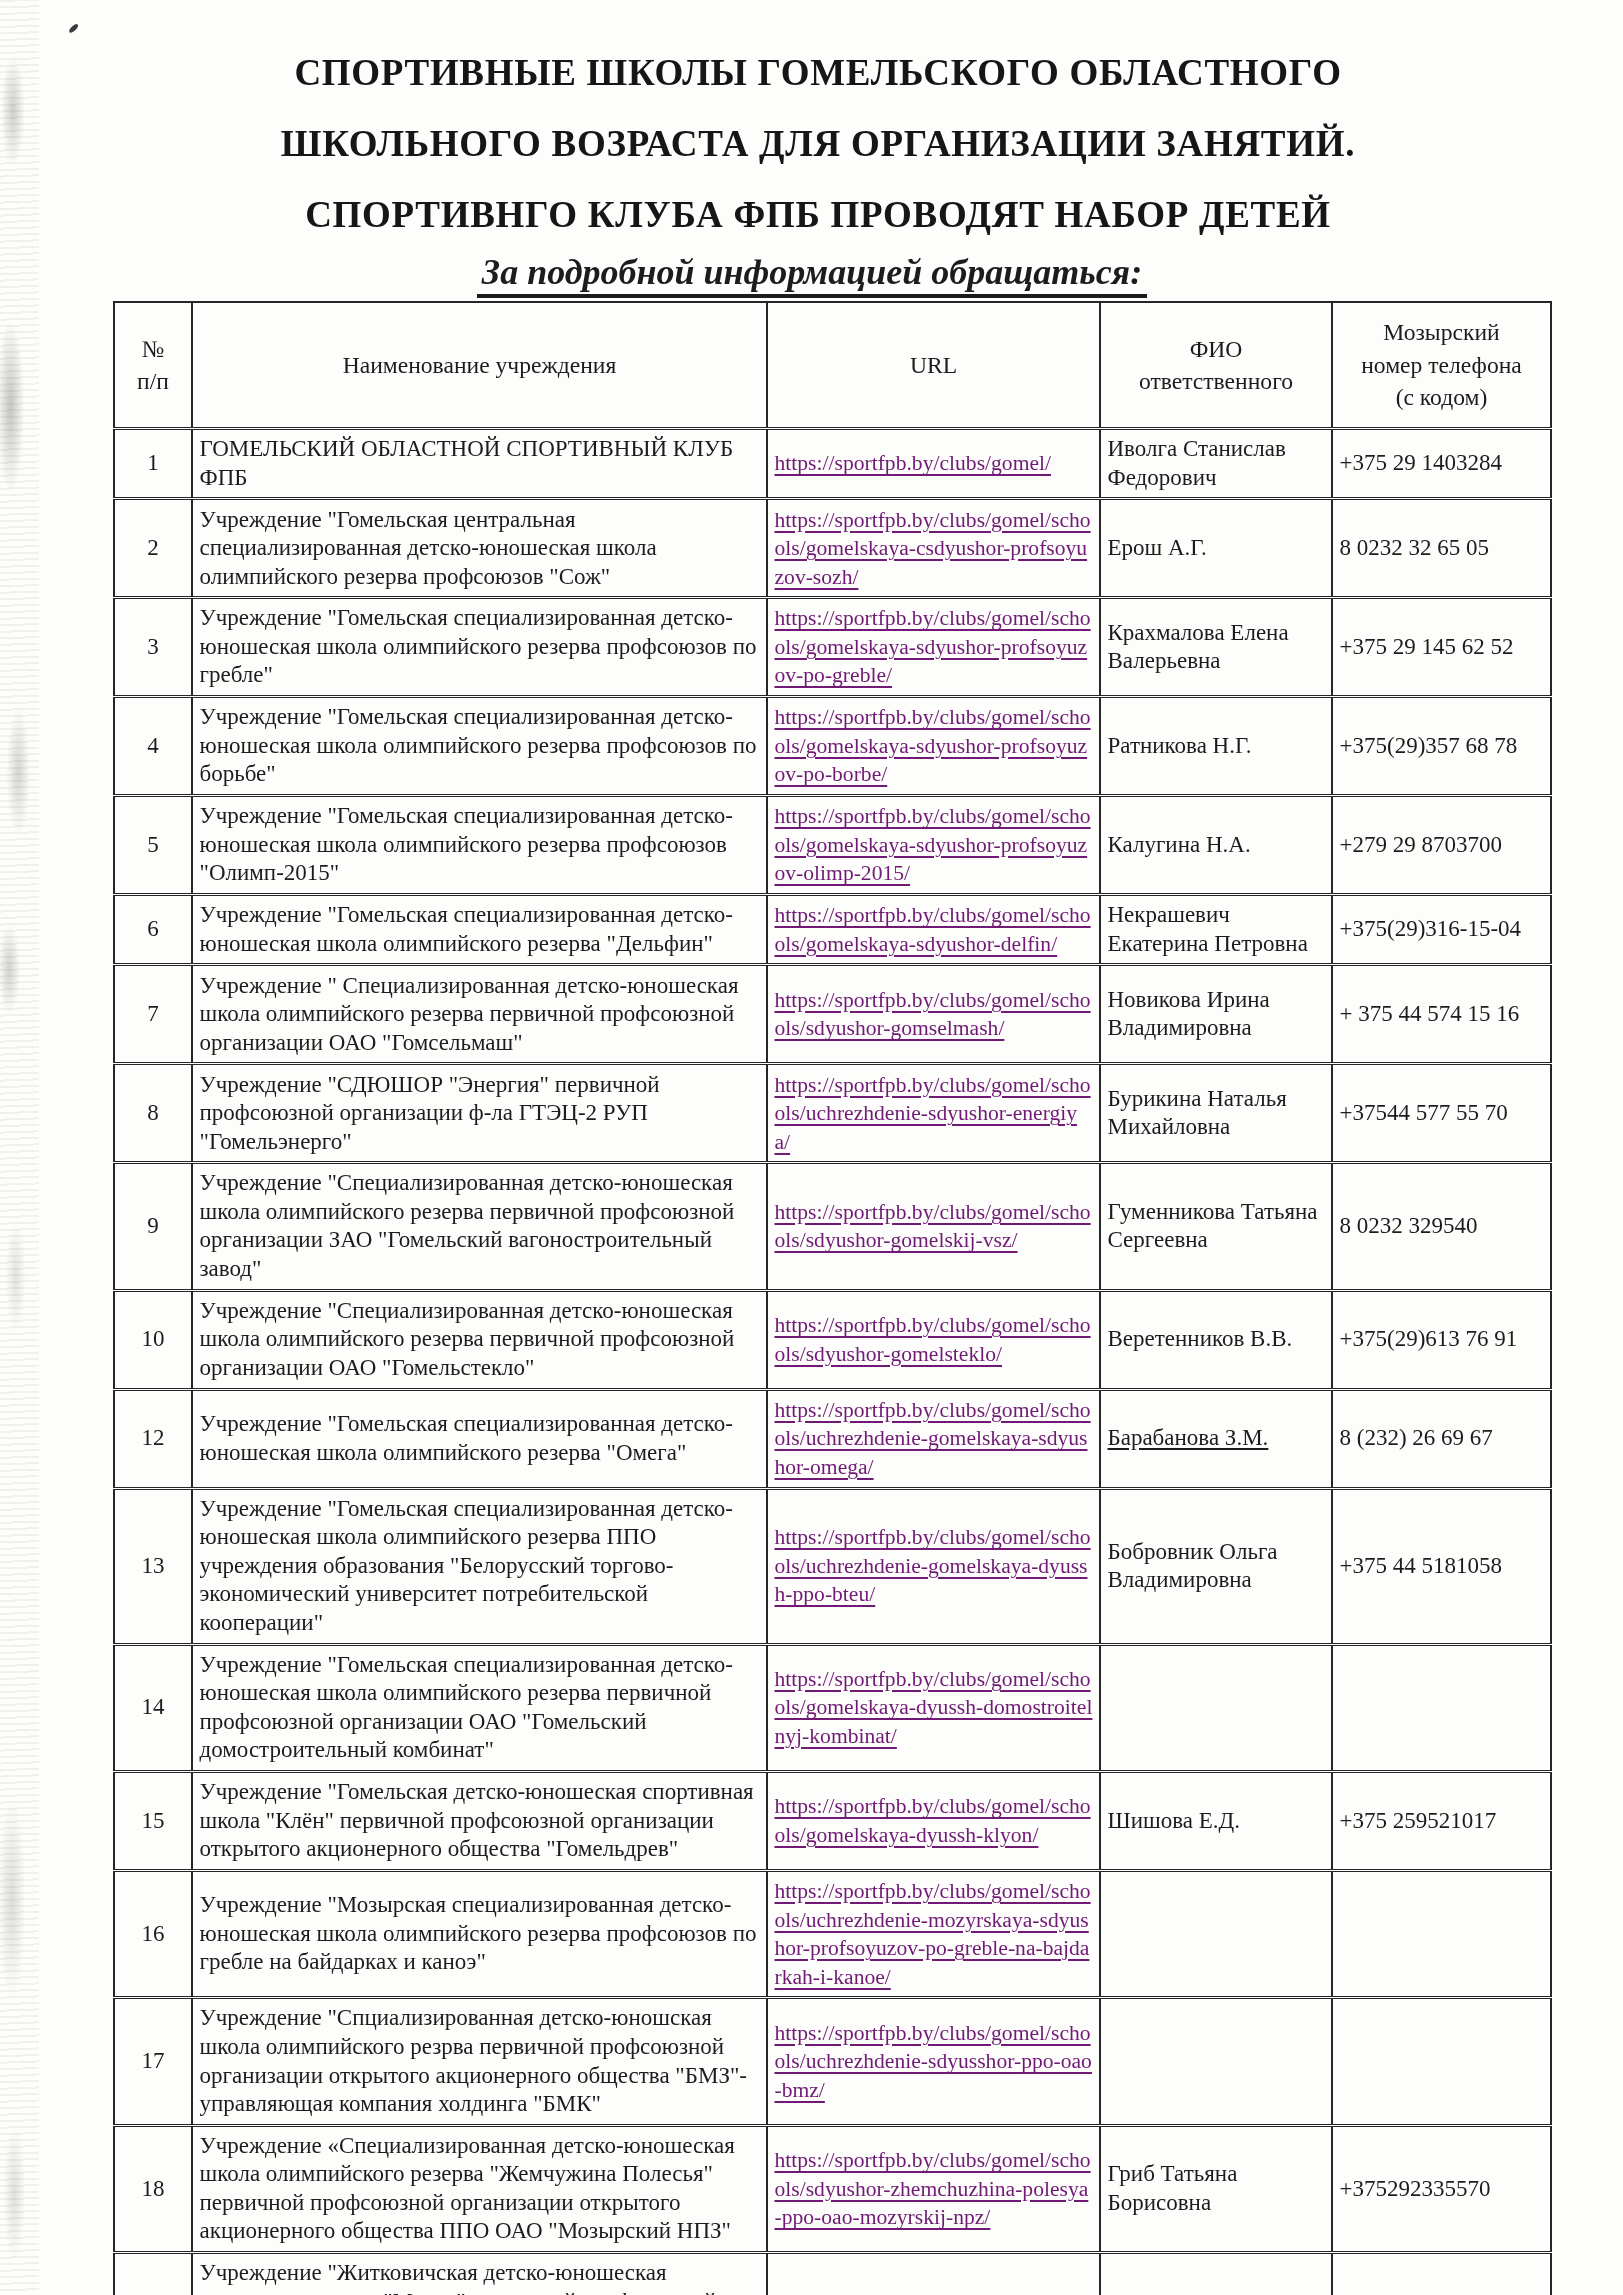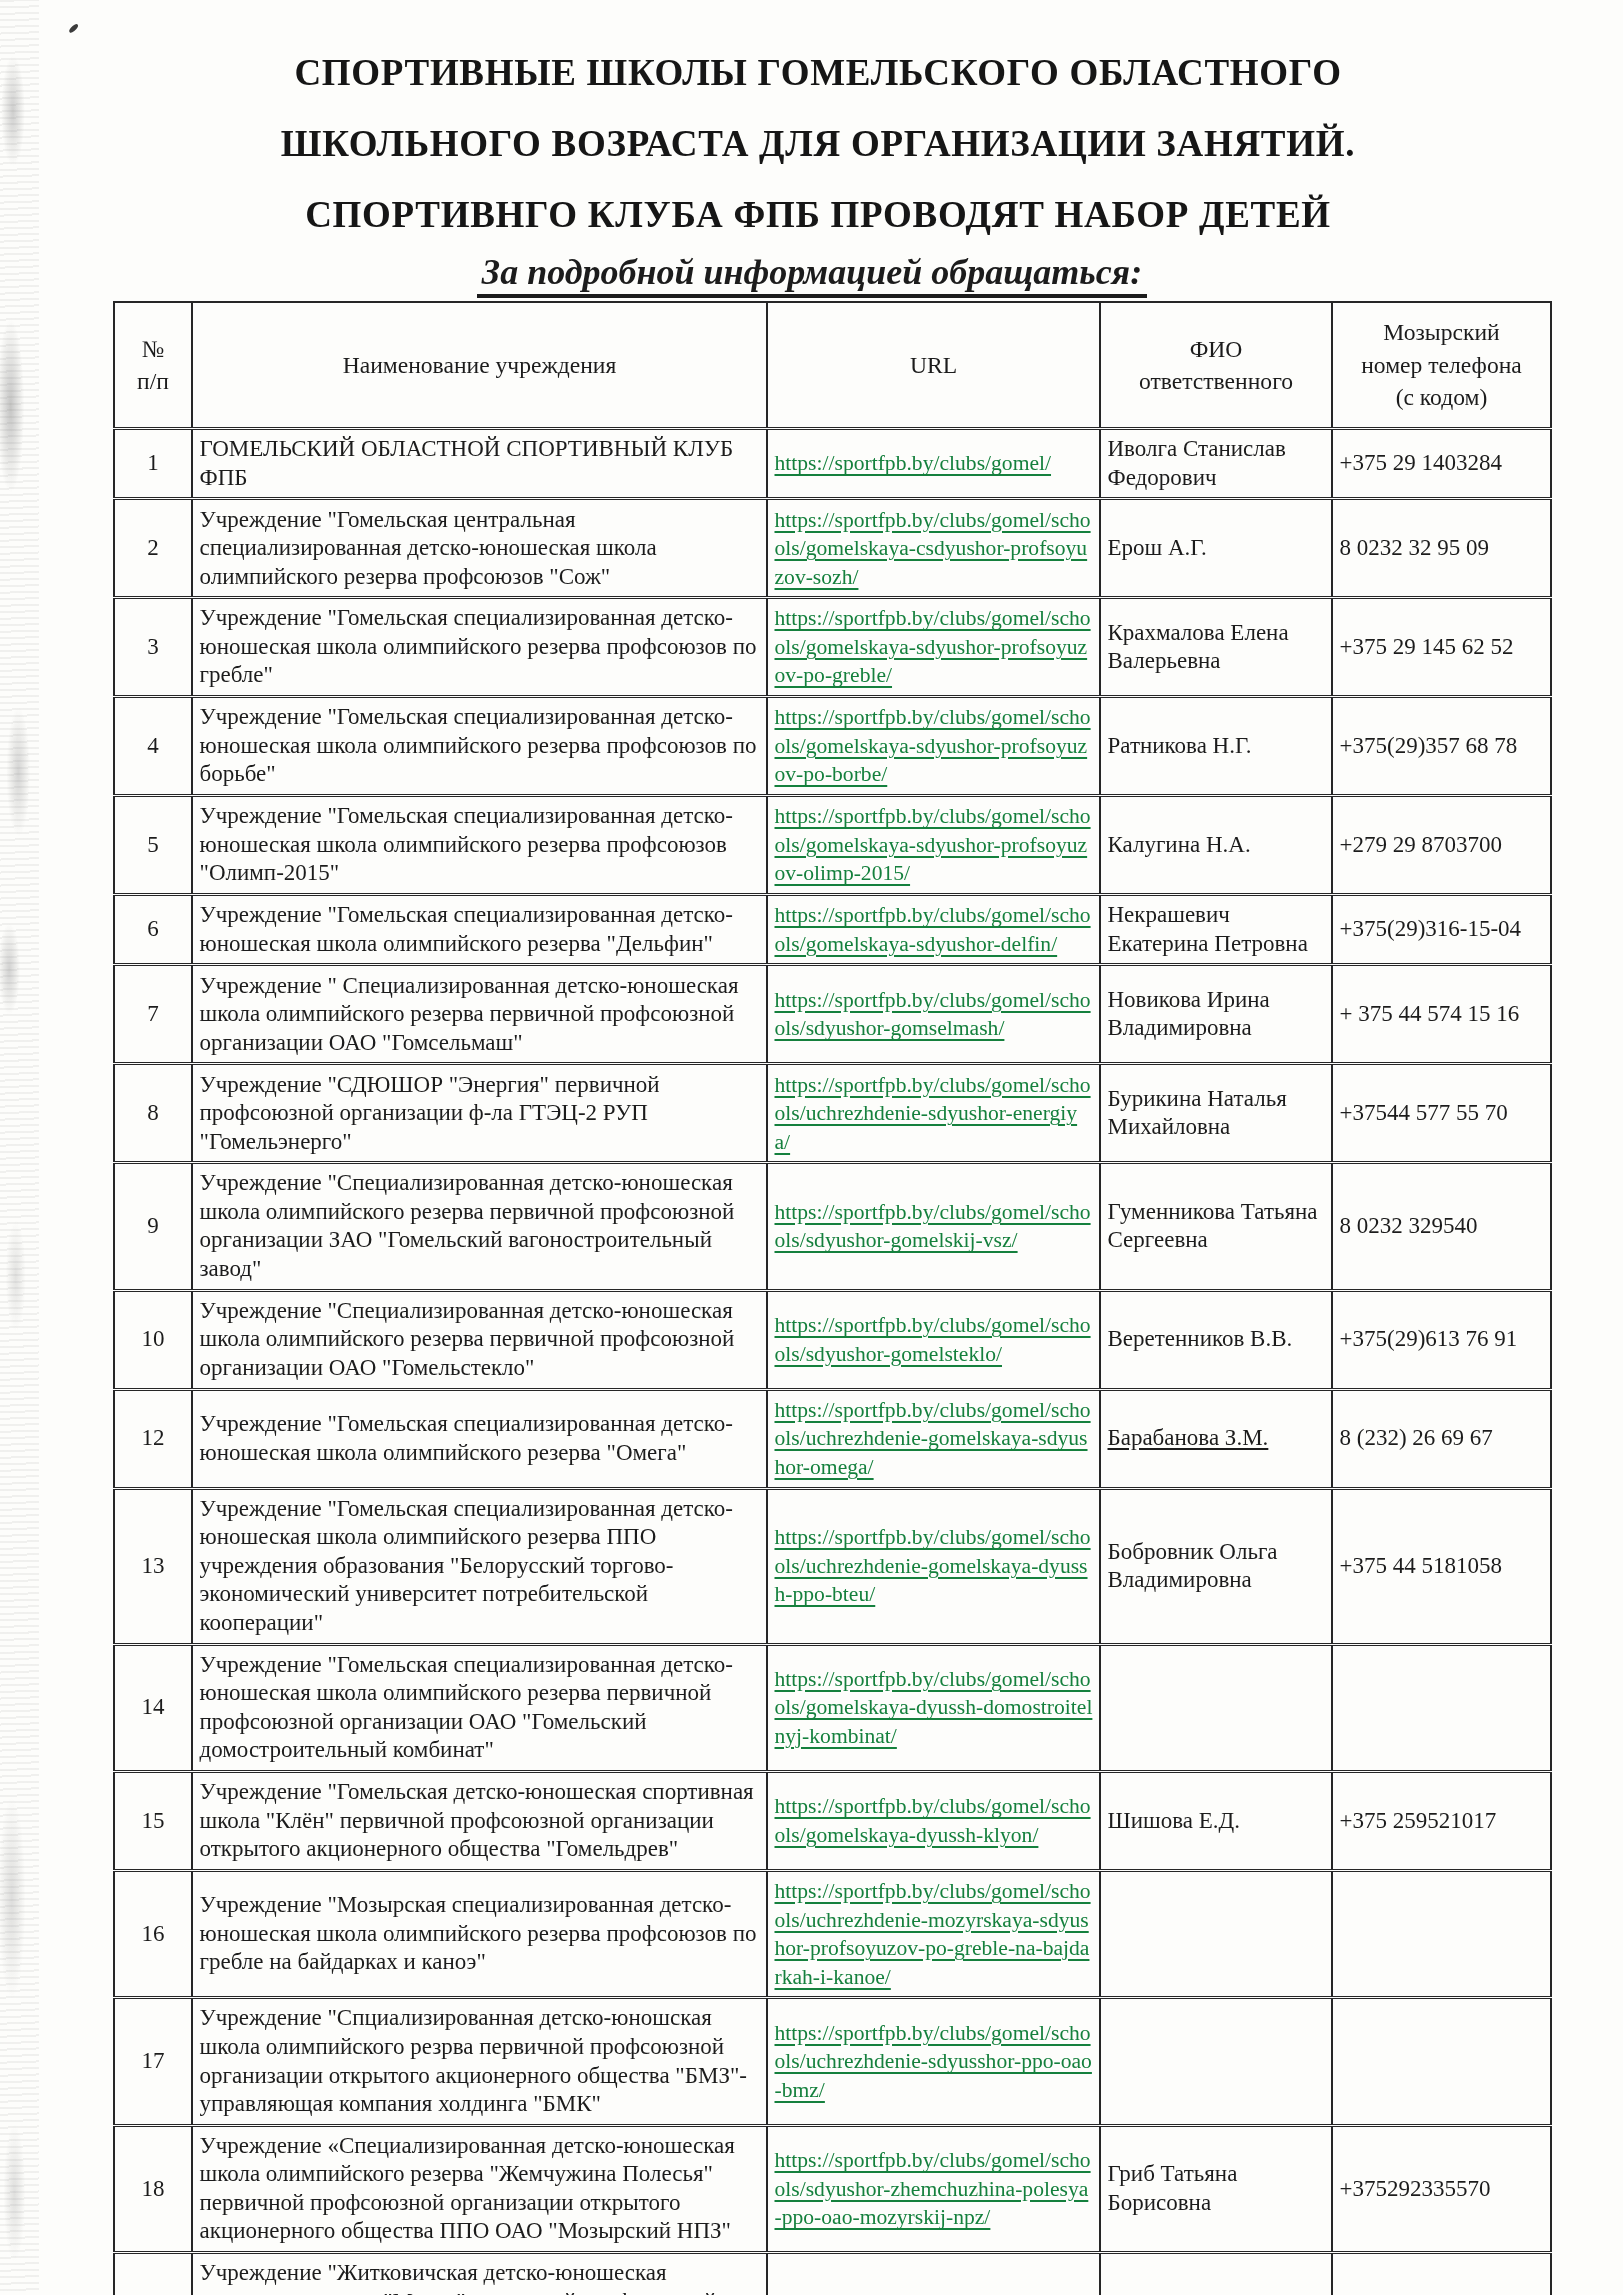--- a/index.html
+++ b/index.html
@@ -59,21 +59,21 @@
     padding:13px 6.5px;
   }
   .schools td { font-size:23px; line-height:1.24; padding:5.2px 6.5px; }
   .td-num   { text-align:center; font-size:23.6px; }
   .td-name  { padding:5.2px 13px 5.2px 15.7px; }
   .td-url   { padding:5.2px 17px 5.2px 13px; }
   .td-fio   { padding:5.2px 6.5px 5.2px 11.8px; }
   .td-phone { padding:5.2px 5.2px 5.2px 10.5px; }
   .url {
     font-size:21.6px; text-decoration:underline; text-underline-offset:3.9px;
-    word-break:break-all; color:#15803d;
+    word-break:break-all; color:#701a75;
   }
   .underlined { text-decoration:underline; text-underline-offset:3.3px; }
 </style>
 </head>
 <body>
 
 <div class="page">
   <div class="scan-noise"></div>
   <div class="scan-dot"></div>
 
@@ -113,21 +113,21 @@
           <td class="td-name"><span>ГОМЕЛЬСКИЙ ОБЛАСТНОЙ СПОРТИВНЫЙ КЛУБ ФПБ</span></td>
           <td class="td-url"><span class="url">https://sportfpb.by/clubs/gomel/</span></td>
           <td class="td-fio"><span>Иволга Станислав Федорович</span></td>
           <td class="td-phone"><span>+375 29 1403284</span></td>
         </tr>
         <tr>
           <td class="td-num"><span>2</span></td>
           <td class="td-name"><span>Учреждение "Гомельская центральная специализированная детско-юношеская школа олимпийского резерва профсоюзов "Сож"</span></td>
           <td class="td-url"><span class="url">https://sportfpb.by/clubs/gomel/schools/gomelskaya-csdyushor-profsoyuzov-sozh/</span></td>
           <td class="td-fio"><span>Ерош А.Г.</span></td>
-          <td class="td-phone"><span>8 0232 32 95 09</span></td>
+          <td class="td-phone"><span>8 0232 32 65 05</span></td>
         </tr>
         <tr>
           <td class="td-num"><span>3</span></td>
           <td class="td-name"><span>Учреждение "Гомельская специализированная детско-юношеская школа олимпийского резерва профсоюзов по гребле"</span></td>
           <td class="td-url"><span class="url">https://sportfpb.by/clubs/gomel/schools/gomelskaya-sdyushor-profsoyuzov-po-greble/</span></td>
           <td class="td-fio"><span>Крахмалова Елена Валерьевна</span></td>
           <td class="td-phone"><span>+375 29 145 62 52</span></td>
         </tr>
         <tr>
           <td class="td-num"><span>4</span></td>

